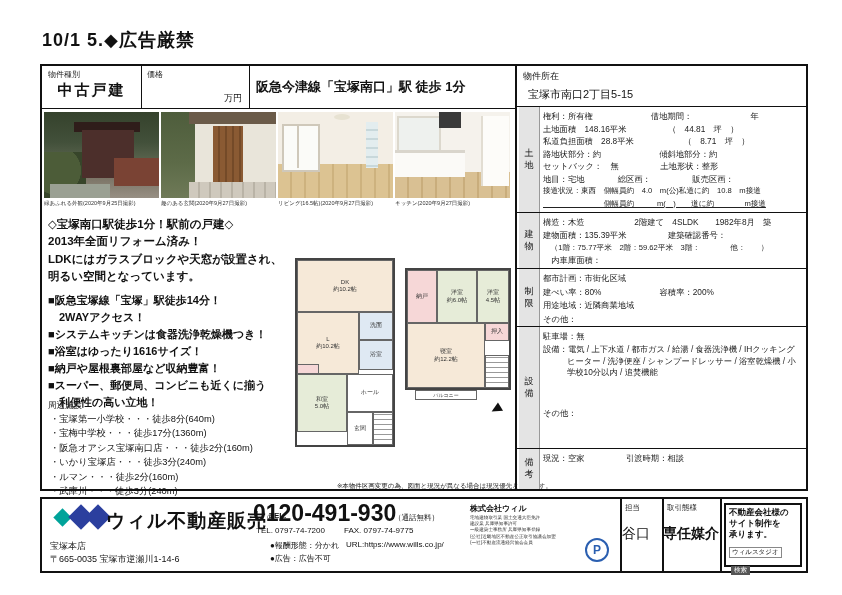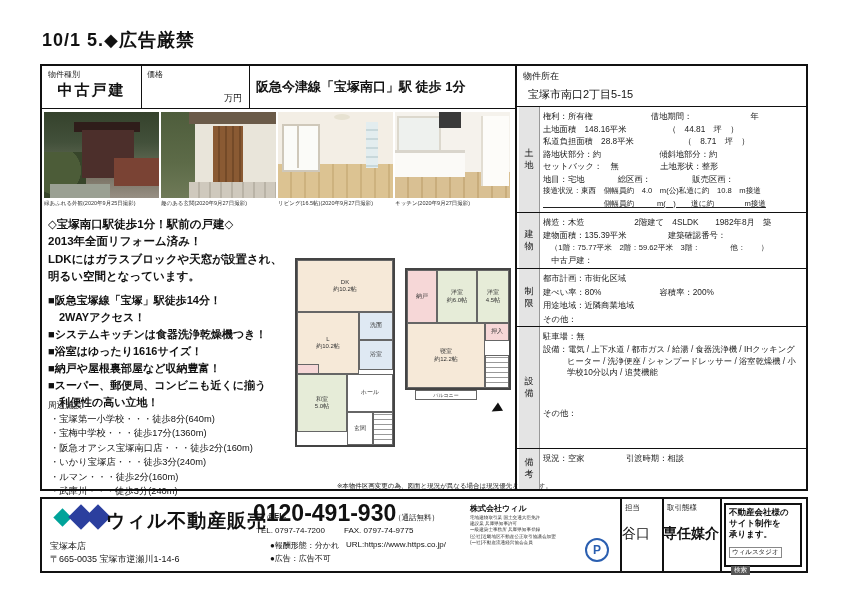--- a/index.html
+++ b/index.html
@@ -228,21 +228,21 @@
       </div>
     </div>
 
     <div class="abs section" style="top:146px;height:56px;">
       <div class="sec-label pre">建
 物</div>
       <div class="sec-rows">
         <div class="row-bldg">構造：木造　　　　　　2階建て　4SLDK　　1982年8月　築</div>
         <div class="row-bldg">建物面積：135.39平米　　　　　建築確認番号：</div>
         <div class="row-bldg" style="font-size:7.6px;">　（1階：75.77平米　2階：59.62平米　3階：　　　　他：　　）</div>
-        <div class="row-bldg">　中古戸建：</div>
+        <div class="row-bldg">　内車庫面積：</div>
       </div>
     </div>
 
     <div class="abs section" style="top:202px;height:58px;">
       <div class="sec-label pre">制
 限</div>
       <div class="sec-rows">
         <div class="row-rest">都市計画：市街化区域</div>
         <div class="row-rest">建ぺい率：80%　　　　　　　容積率：200%</div>
         <div class="row-rest">用途地域：近隣商業地域</div>
@@ -279,21 +279,21 @@
     <div class="abs branch">宝塚本店</div>
     <div class="abs addr">〒665-0035 宝塚市逆瀬川1-14-6</div>
 
     <div class="abs tel-label">TEL.</div>
     <div class="abs tel-big">0120-491-930</div>
     <div class="abs tel-note">（通話無料）</div>
     <div class="abs tel-sub">TEL. 0797-74-7200</div>
     <div class="abs fax">FAX. 0797-74-9775</div>
     <div class="abs fee">●報酬形態：分かれ</div>
     <div class="abs adp">●広告：広告不可</div>
-    <div class="abs url">URL:https://www.https.co.jp/</div>
+    <div class="abs url">URL:https://www.wills.co.jp/</div>
 
     <div class="abs corp">
       <div class="corp-name">株式会社ウィル</div>
       <div class="corp-lines pre">宅地建物取引業 国土交通大臣免許
 建設業 兵庫県知事許可
 一級建築士事務所 兵庫県知事登録
 (公社)近畿地区不動産公正取引協議会加盟
 (一社)不動産流通経営協会会員</div>
     </div>
     <div class="abs pmark">P</div>

